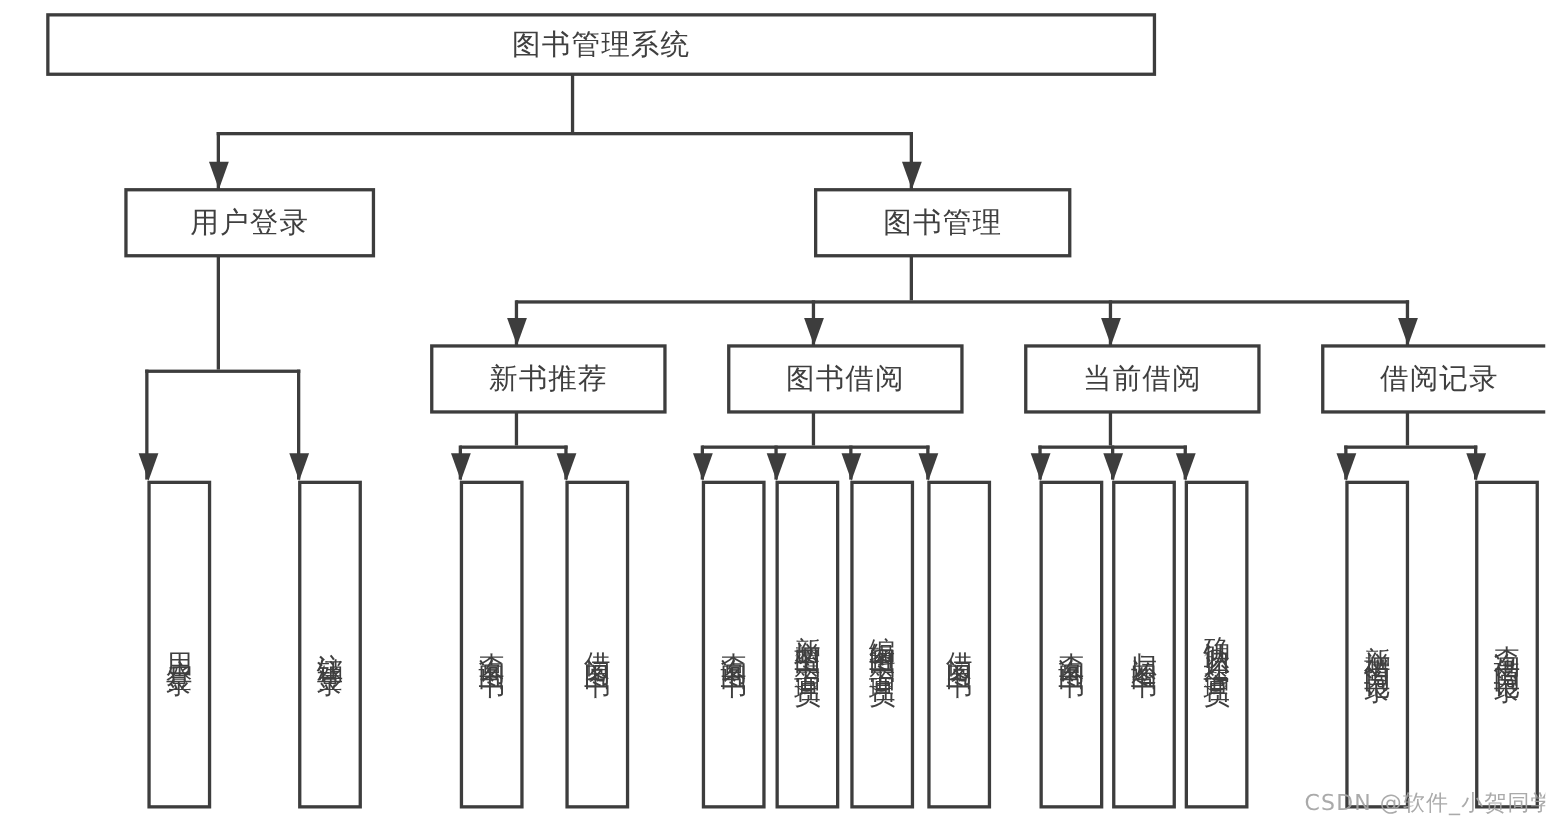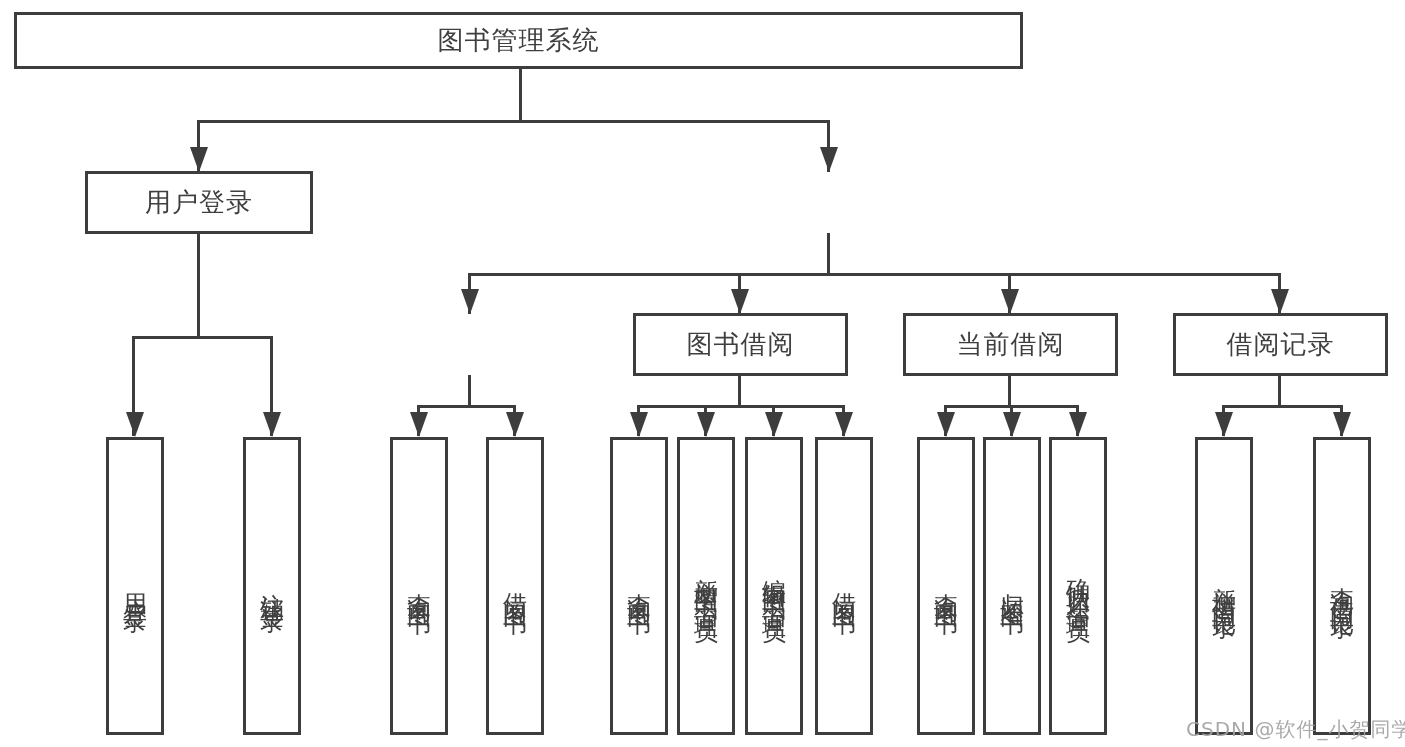--- a/index.html
+++ b/index.html
@@ -22,20 +22,21 @@
     overflow: hidden;
   }
   .box {
     position: absolute;
     box-sizing: border-box;
     border: 3px solid var(--line);
     background: #ffffff;
     display: flex;
     align-items: center;
     justify-content: center;
+    margin-left: 28px;
   }
   .box .lbl {
     color: var(--text);
     font-size: 26px;
     letter-spacing: 1px;
     white-space: nowrap;
   }
   .vbox .lbl {
     writing-mode: vertical-rl;
     font-size: 24px;
@@ -74,21 +75,27 @@
 
 <div class="canvas">
 
   <div class="box" style="left:14px; top:12px; width:1009px; height:57px;">
     <span class="lbl">图书管理系统</span>
   </div>
 
   <div class="box" style="left:85px; top:171px; width:228px; height:63px;">
     <span class="lbl">用户登录</span>
   </div>
-
+  <div class="box" style="left:712px; top:171px; width:234px; height:63px;">
+    <span class="lbl">图书管理</span>
+  </div>
+
+  <div class="box" style="left:363px; top:313px; width:215px; height:63px;">
+    <span class="lbl">新书推荐</span>
+  </div>
   <div class="box" style="left:903px; top:313px; width:215px; height:63px;">
     <span class="lbl">当前借阅</span>
   </div>
   <div class="box" style="left:633px; top:313px; width:215px; height:63px;">
     <span class="lbl">图书借阅</span>
   </div>
   <div class="box" style="left:1173px; top:313px; width:215px; height:63px;">
     <span class="lbl">借阅记录</span>
   </div>
 

